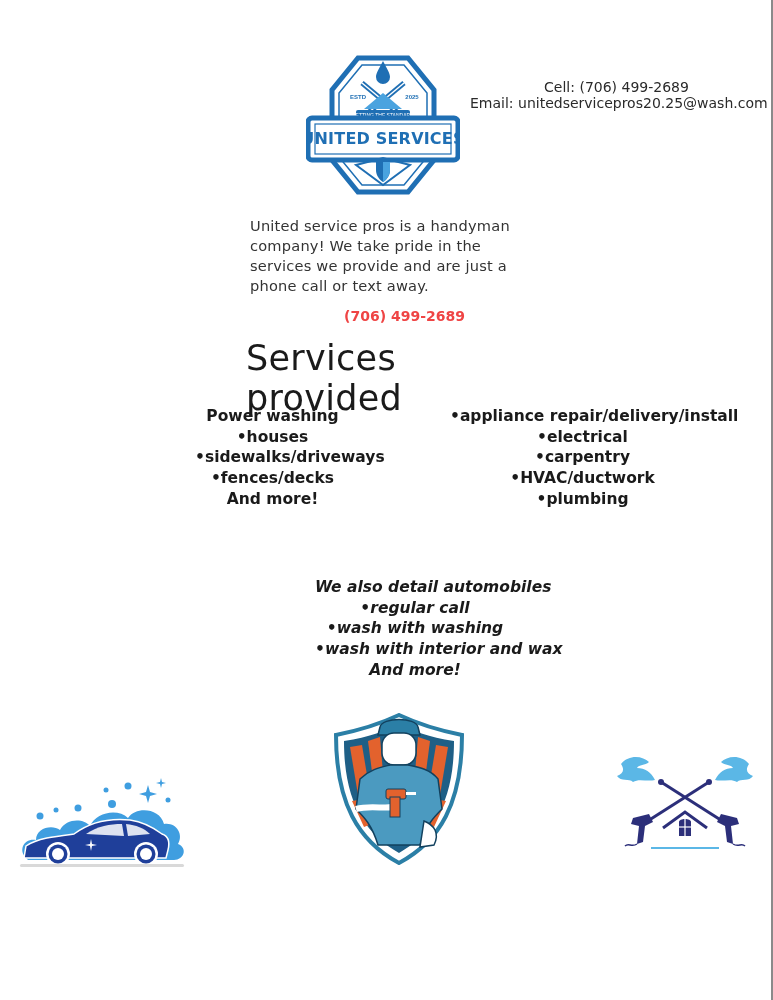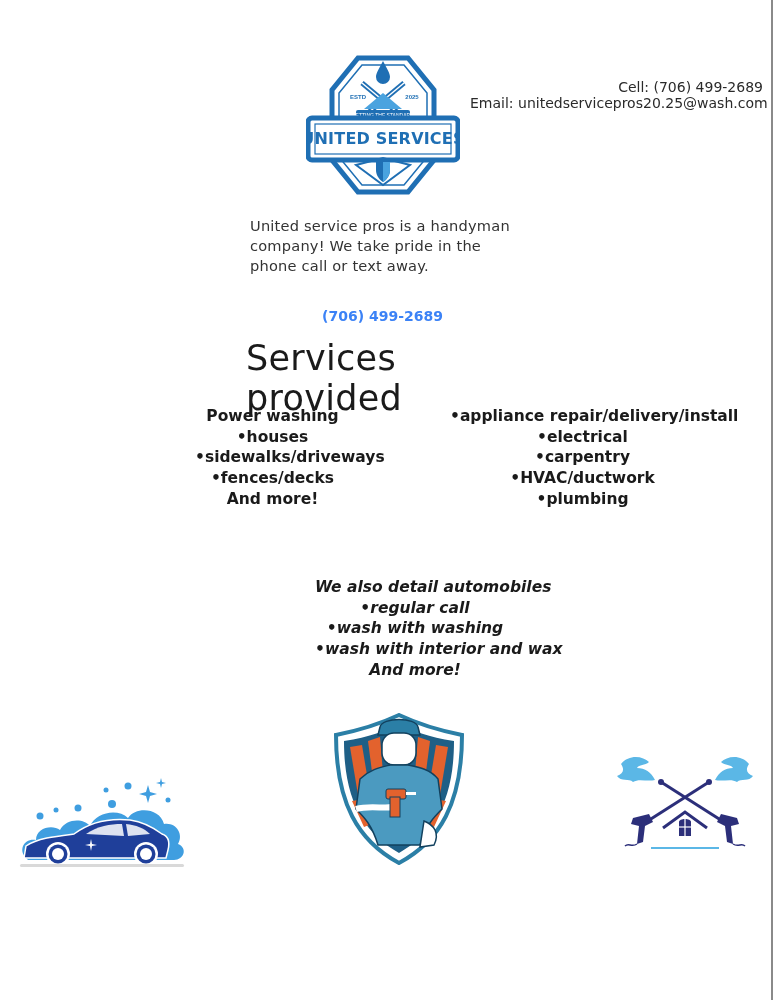--- a/index.html
+++ b/index.html
@@ -1,22 +1,22 @@
 <!DOCTYPE html>
 <html><head>
 <meta charset="utf-8">
 <style>
   html, body { margin:0; padding:0; background:#ffffff; }
   body { width:773px; height:1000px; position:relative; overflow:hidden; font-family:"Liberation Sans", sans-serif; color:#1a1a1a; }
   .edge { position:absolute; right:0; top:0; width:2px; height:1000px; background:#8a8a8a; }
   .abs { position:absolute; }
   .contact { left:470px; top:79px; width:293px; text-align:center; font-size:14px; line-height:16px; color:#2a2a2a; font-family:"DejaVu Sans", sans-serif; }
-  .contact div { white-space:nowrap;text-align:right; }
+  .contact div { white-space:nowrap; }
   .intro { left:250px; top:216px; width:280px; font-family:"DejaVu Sans", sans-serif; font-size:14.6px; line-height:20px; color:#333; letter-spacing:0.2px; }
-  .phone { left:300px; top:308px; width:165px; text-align:center; font-weight:bold; font-size:14px; color:#3b82f6; font-family:"DejaVu Sans", sans-serif; }
+  .phone { left:300px; top:308px; width:165px; text-align:right; font-weight:bold; font-size:14px; color:#ef4444; font-family:"DejaVu Sans", sans-serif; }
   .title { left:246px; top:330px; width:310px; font-weight:normal; font-size:35px; letter-spacing:0.3px; color:#1a1a1a; font-family:"DejaVu Sans", sans-serif;margin-top:8px; }
   .list { text-align:center; font-weight:bold; font-size:15.5px; line-height:20.7px; color:#1a1a1a; font-family:"DejaVu Sans", sans-serif; }
   .list div { white-space:nowrap;margin-left:45px; }
   .col1 { left:150px; top:406px; width:200px; }
   .col2 { left:405px; top:406px; width:310px; }
   .col3 { left:270px; top:577px; width:245px;font-style:italic; }
   svg { display:block; }
 </style>
 </head>
 <body>
@@ -47,20 +47,21 @@
 </div>
 
 <div class="abs contact">
   <div>Cell: (706) 499-2689</div>
   <div>Email: unitedservicepros20.25@wash.com</div>
 </div>
 
 <div class="abs intro">
   <div>United service pros is a handyman</div>
   <div>company! We take pride in the</div>
+  <div>services we provide and are just a</div>
   <div>phone call or text away.</div>
 </div>
 
 <div class="abs phone">(706) 499-2689</div>
 
 <div class="abs title">Services provided</div>
 
 <div class="abs list col1">
   <div>Power washing</div>
   <div>•houses</div>

